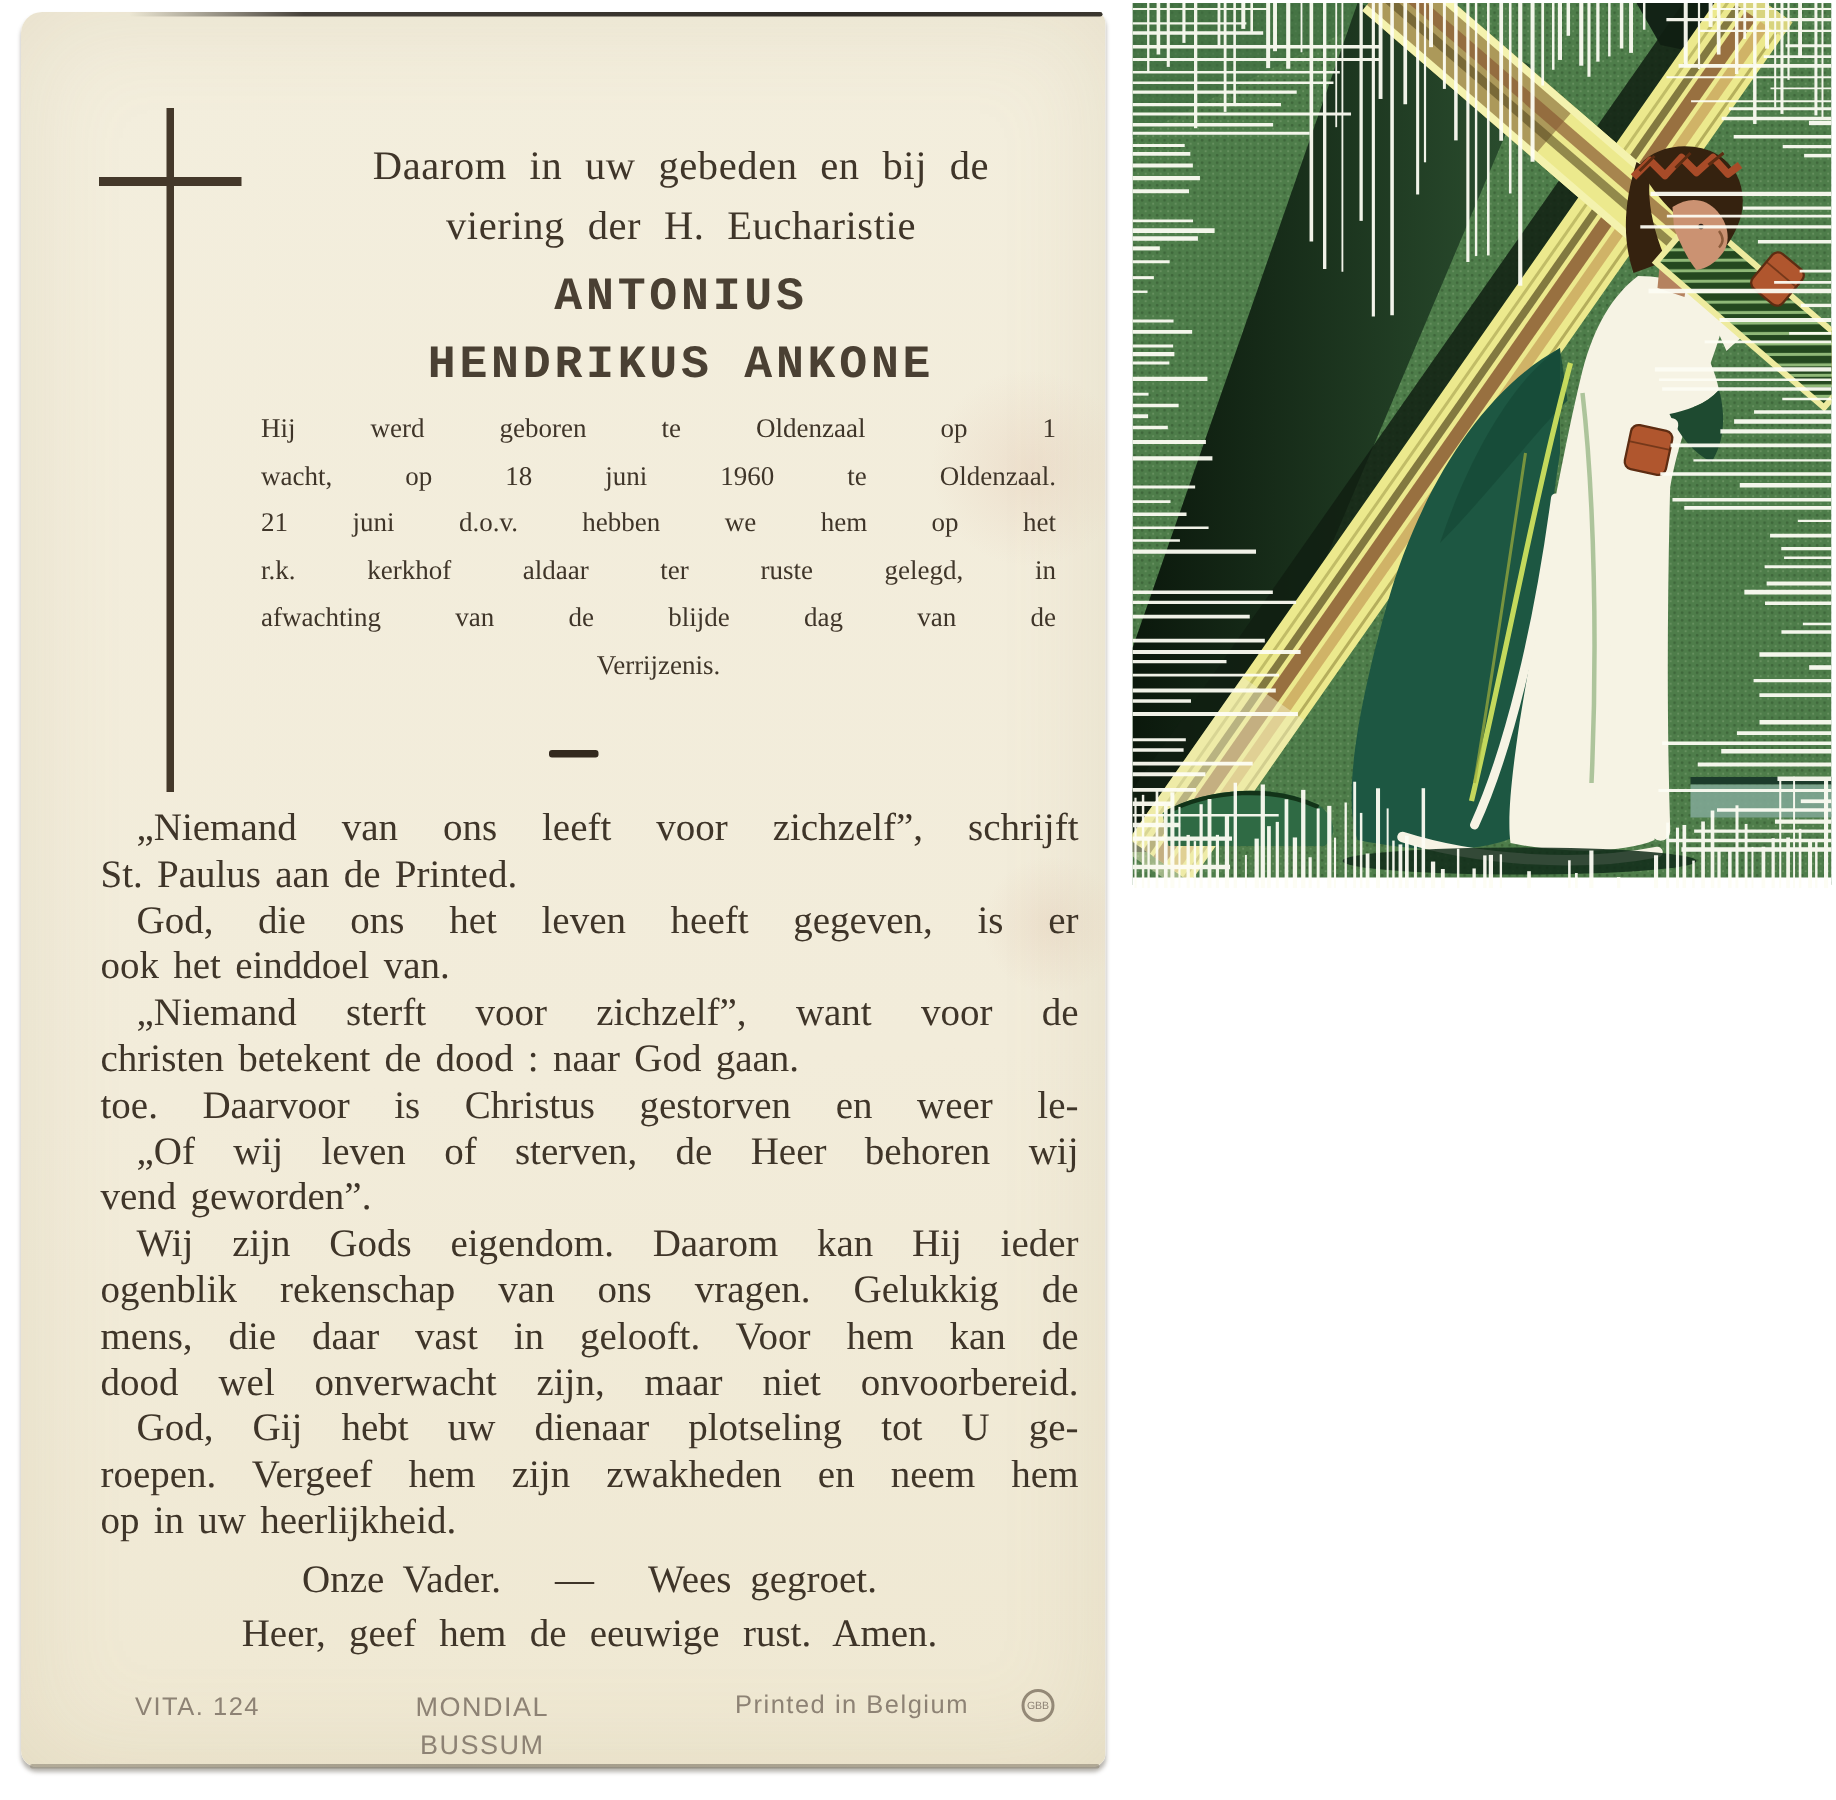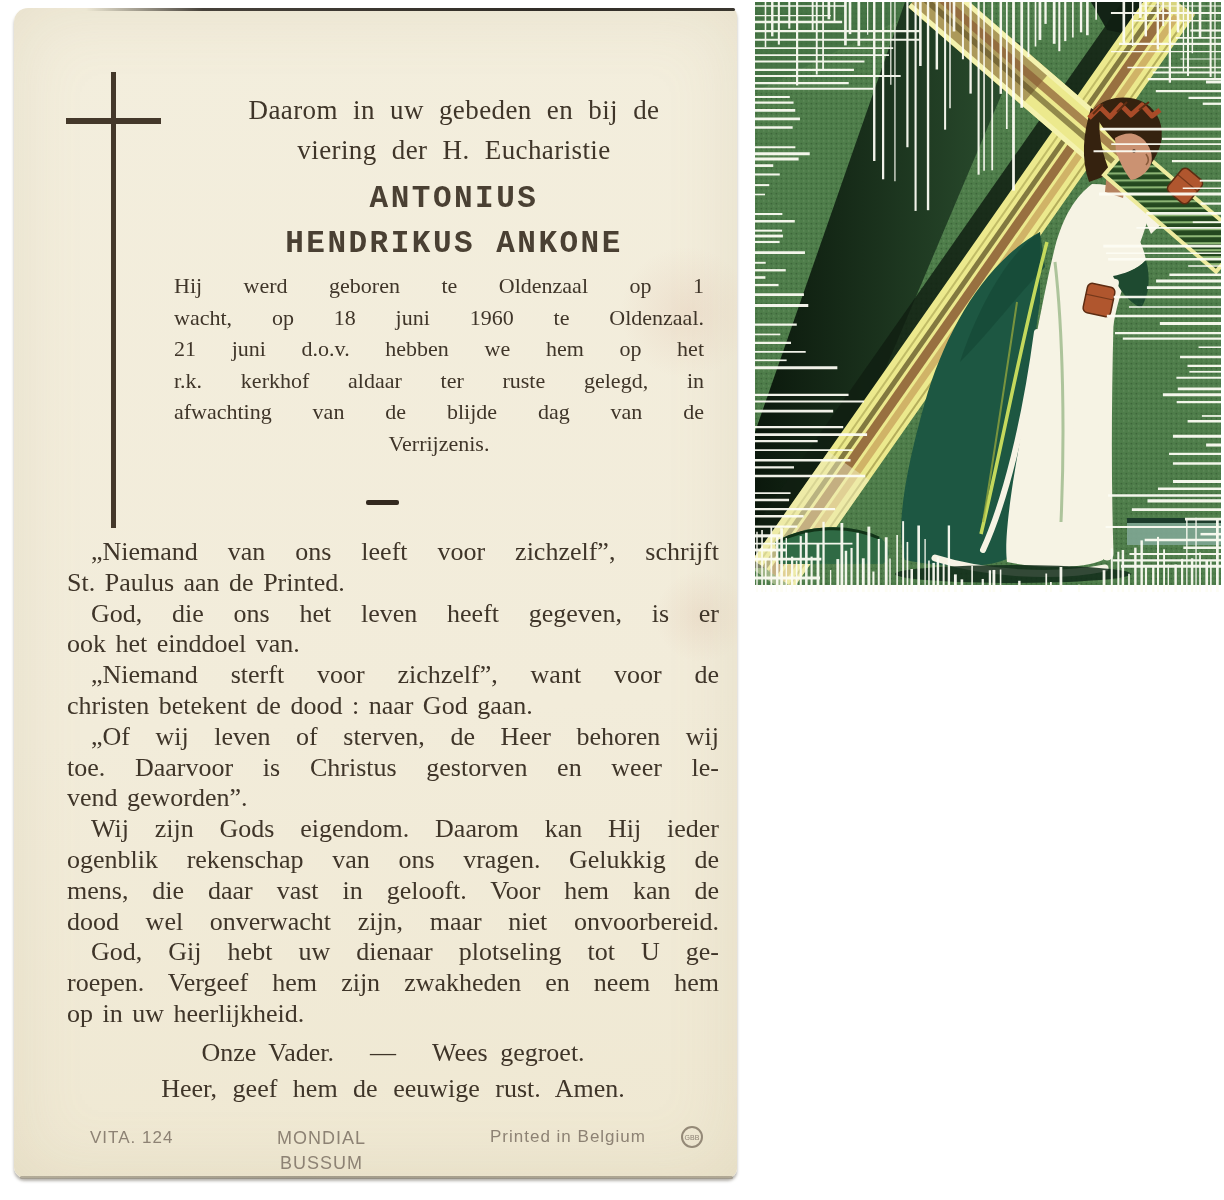--- a/index.html
+++ b/index.html
@@ -31,21 +31,21 @@
   .abs{position:absolute;}
   
   .cross-v{left:97px;top:64px;width:5px;height:456px;background:#44382a;}
   .cross-h{left:52px;top:110px;width:95px;height:6px;background:#44382a;}
   
   .header{left:175px;top:82px;width:530px;text-align:center;
     font-size:27px;line-height:40px;color:#3f3529;word-spacing:8px;letter-spacing:.4px;}
   .names{left:175px;top:168px;width:530px;text-align:center;
     font-family:Liberation Mono, monospace;
     font-size:31px;line-height:45px;letter-spacing:2.5px;font-weight:600;color:#4a4033;}
-  .bio{left:160px;top:262px;width:530px;font-size:22px;line-height:31.5px;
+  .bio{left:160px;top:262px;width:530px;font-size:18px;line-height:31.5px;
     color:#3f3529;word-spacing:4px;}
   .divider{left:352px;top:492px;width:33px;height:5px;background:#33291e;border-radius:2px;}
   .bodytext{left:53px;top:529px;width:652px;font-size:26px;line-height:30.8px;
     color:#3f3529;word-spacing:3px;}
   .j{text-align:justify;text-align-last:justify;}
   .c{text-align:center;}
   .ind{text-indent:24px;}
   .prayer{left:53px;top:1030px;width:652px;text-align:center;font-size:26px;color:#3f3529;word-spacing:6px;}
   .prayer .dash{display:inline-block;margin:0 36px;}
   .closing{left:53px;top:1066px;width:652px;text-align:center;font-size:26px;color:#3f3529;word-spacing:9px;}
@@ -88,22 +88,22 @@
 
   <div class="abs divider"></div>
 
   <div class="abs bodytext">
     <div class="j ind">„Niemand van ons leeft voor zichzelf”, schrijft</div>
     <div>St. Paulus aan de Printed.</div>
     <div class="j ind">God, die ons het leven heeft gegeven, is er</div>
     <div>ook het einddoel van.</div>
     <div class="j ind">„Niemand sterft voor zichzelf”, want voor de</div>
     <div>christen betekent de dood : naar God gaan.</div>
+    <div class="j">toe. Daarvoor is Christus gestorven en weer le-</div>
     <div class="j ind">„Of wij leven of sterven, de Heer behoren wij</div>
-    <div class="j">toe. Daarvoor is Christus gestorven en weer le-</div>
     <div>vend geworden”.</div>
     <div class="j ind">Wij zijn Gods eigendom. Daarom kan Hij ieder</div>
     <div class="j">ogenblik rekenschap van ons vragen. Gelukkig de</div>
     <div class="j">mens, die daar vast in gelooft. Voor hem kan de</div>
     <div class="j">dood wel onverwacht zijn, maar niet onvoorbereid.</div>
     <div class="j ind">God, Gij hebt uw dienaar plotseling tot U ge-</div>
     <div class="j">roepen. Vergeef hem zijn zwakheden en neem hem</div>
     <div>op in uw heerlijkheid.</div>
   </div>
 

